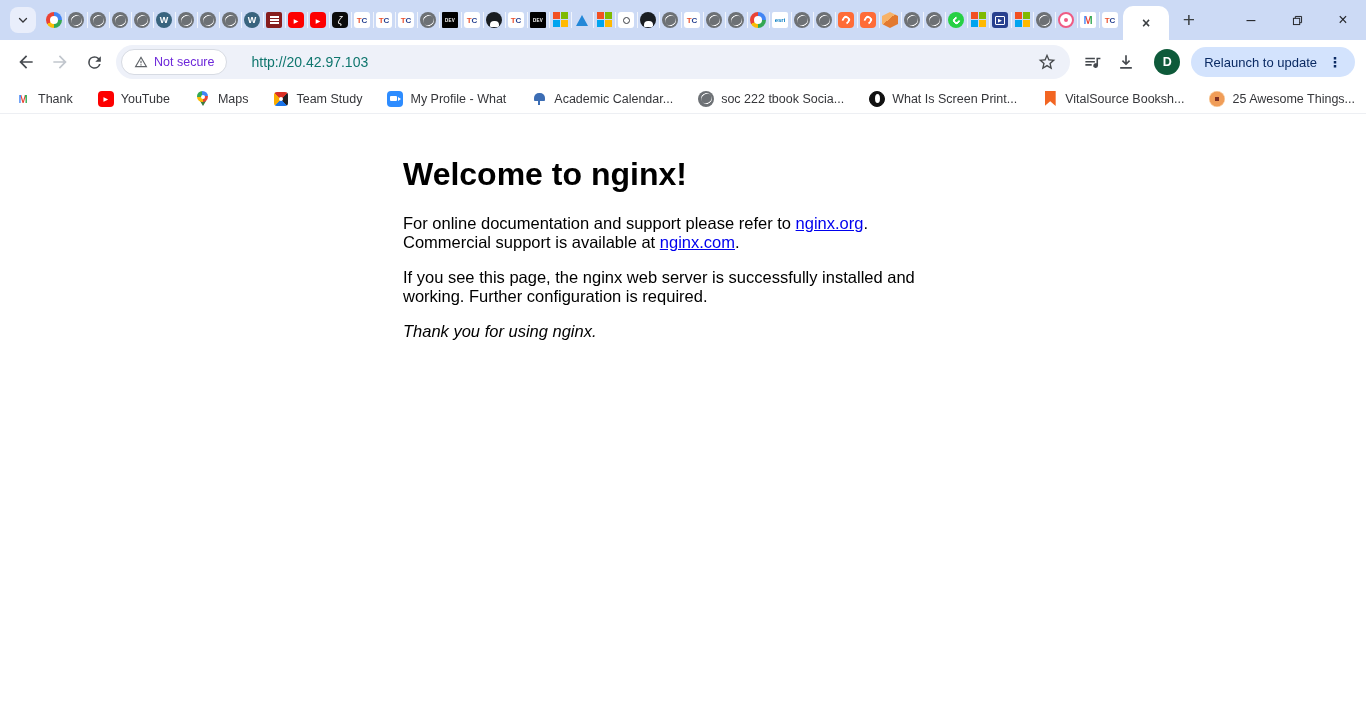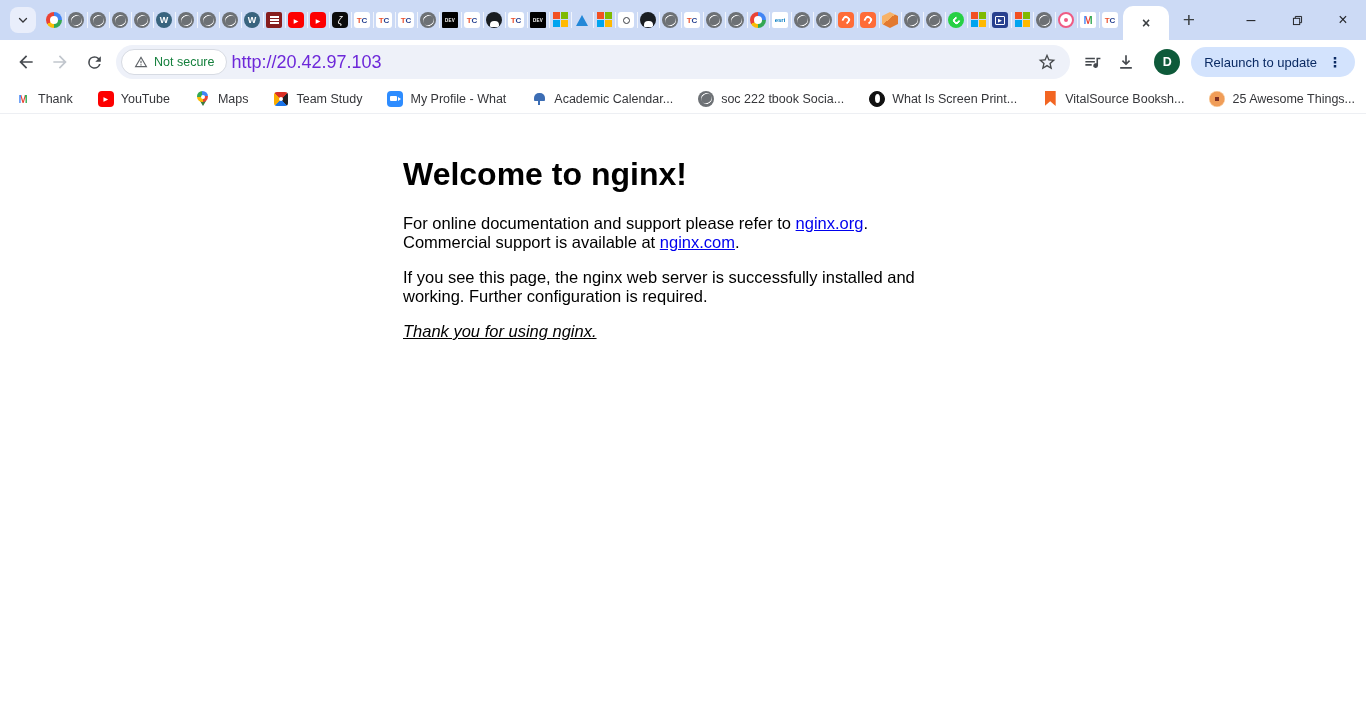--- a/index.html
+++ b/index.html
@@ -69,37 +69,37 @@
   .fav-tree .trunk { width:2px; height:4px; background:#3c6db4; }
   .fav-halfmoon { border-radius:50%; background:#111; border:1px solid #111; }
   .fav-halfmoon .lens { width:5px; height:9px; background:#fff; border-radius:50%; }
   .fav-ribbon .rib { width:11px; height:15px; background:#f26522; clip-path:polygon(0 0,100% 0,100% 100%,50% 68%,0 100%); }
   .fav-flower { border-radius:50%; background:radial-gradient(circle,#7e2f23 0 20%,#f09d58 22% 62%,#f6bf8a 64%); }
 
   
   .toolbar { height:44px; background:#fff; border-radius:8px 8px 0 0; display:flex; align-items:center; padding:0 9px; }
   .nav-btn { width:34px; height:34px; display:flex; align-items:center; justify-content:center; border-radius:50%; flex:none; }
   .omnibox { flex:1; height:34px; background:#eef1f9; border-radius:17px; display:flex; align-items:center; padding:0 8px 0 5px; margin:0 5px; min-width:0; }
-  .chip { height:26px; background:#fff; border:1px solid #d7dbe3; border-radius:13px; display:flex; align-items:center; gap:6px; padding:0 12px; color:#15803d; font-size:12.5px; flex:none; }
-  .url { margin-left:4px; font-size:18px; color:#6d28d9; flex:1; white-space:nowrap; overflow:hidden; }
+  .chip { height:26px; background:#fff; border:1px solid #d7dbe3; border-radius:13px; display:flex; align-items:center; gap:6px; padding:0 12px; color:#6d28d9; font-size:12.5px; flex:none; }
+  .url { margin-left:24px; font-size:14px; color:#0f766e; flex:1; white-space:nowrap; overflow:hidden; }
   .star-btn { width:30px; height:30px; display:flex; align-items:center; justify-content:center; flex:none; }
   .avatar { width:26px; height:26px; border-radius:50%; background:#0e5a3a; color:#fff; font-size:12.5px; font-weight:700; display:flex; align-items:center; justify-content:center; margin:0 11px; flex:none; }
   .relaunch { height:30px; border-radius:16px; background:#d3e3fd; color:#0a2a63; display:flex; align-items:center; gap:11px; padding:0 13px; font-size:13px; flex:none; margin-right:2px; white-space:nowrap; }
   .kebab { font-size:14px; color:#0a2a63; font-weight:700; }
 
   
   .bookmarks { height:30px; background:#fff; display:flex; align-items:center; padding:0 15px; gap:25px; border-bottom:1px solid #edeff3; }
   .bm-item { display:flex; align-items:center; gap:7px; font-size:12.5px; color:#35363a; white-space:nowrap; }
 
   
   .content { background:#fff; height:584px; }
   .nginx { width:560px; margin:16px auto; padding-top:26px; color:#000; }
   .nginx h1 { font-size:32px; font-weight:700; margin:0 0 21px; }
   .para { font-size:16.5px; line-height:19px; margin:16px 0; }
-  .thanks { font-style:italic;text-decoration:underline; }
+  .thanks { font-style:italic; }
   .nginx a { color:#0000ee; text-decoration:underline; }
 </style>
 </head>
 <body>
 
 <div class="tabstrip">
   <div class="tab-search">
     <svg width="12" height="12" viewBox="0 0 24 24">
         <path fill="none" stroke="#35363a" stroke-width="2.6" stroke-linecap="round" d="M5 9l7 7 7-7"></path>
       </svg>

